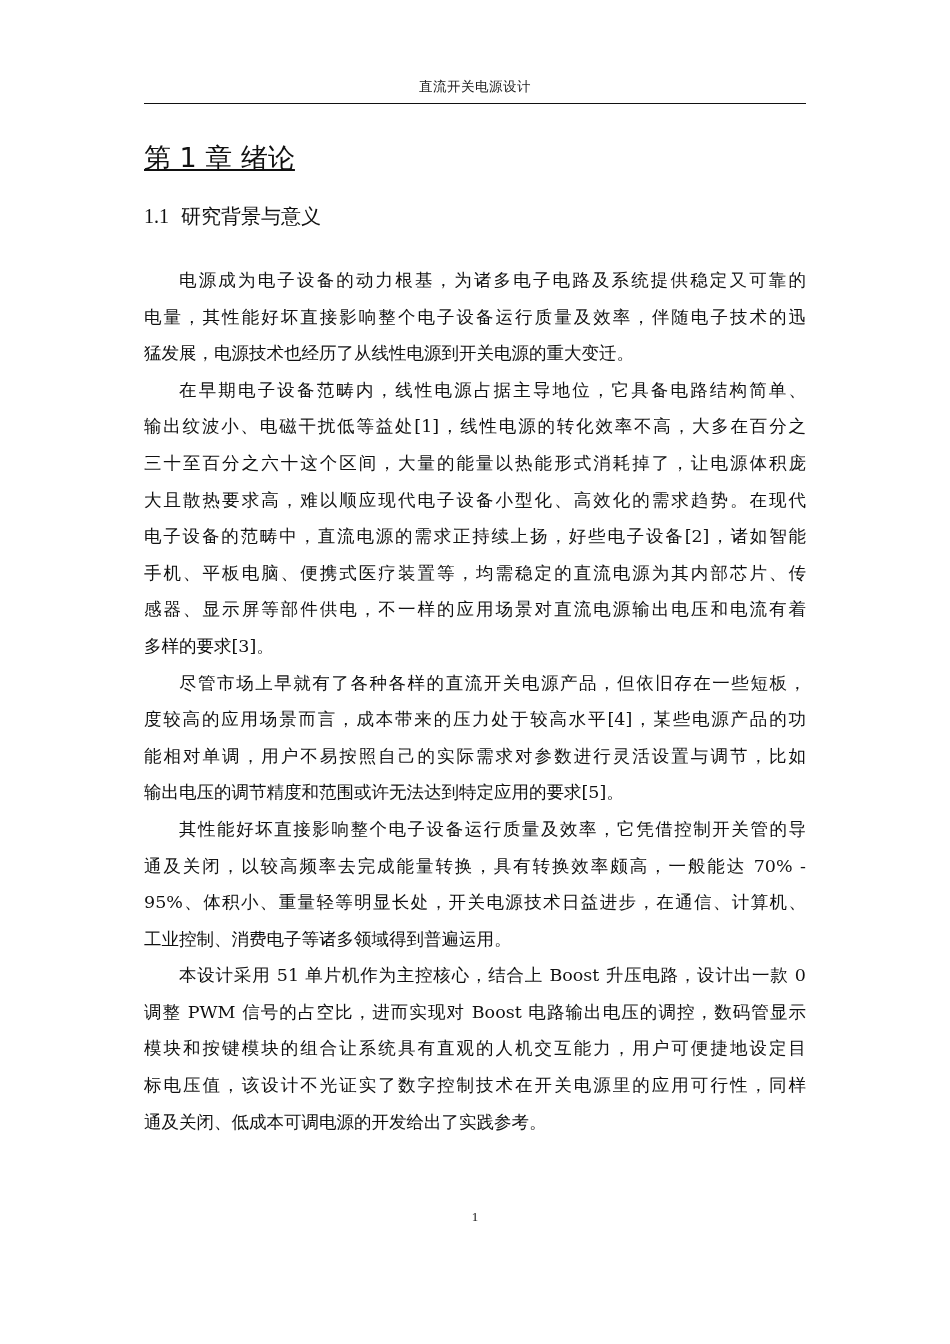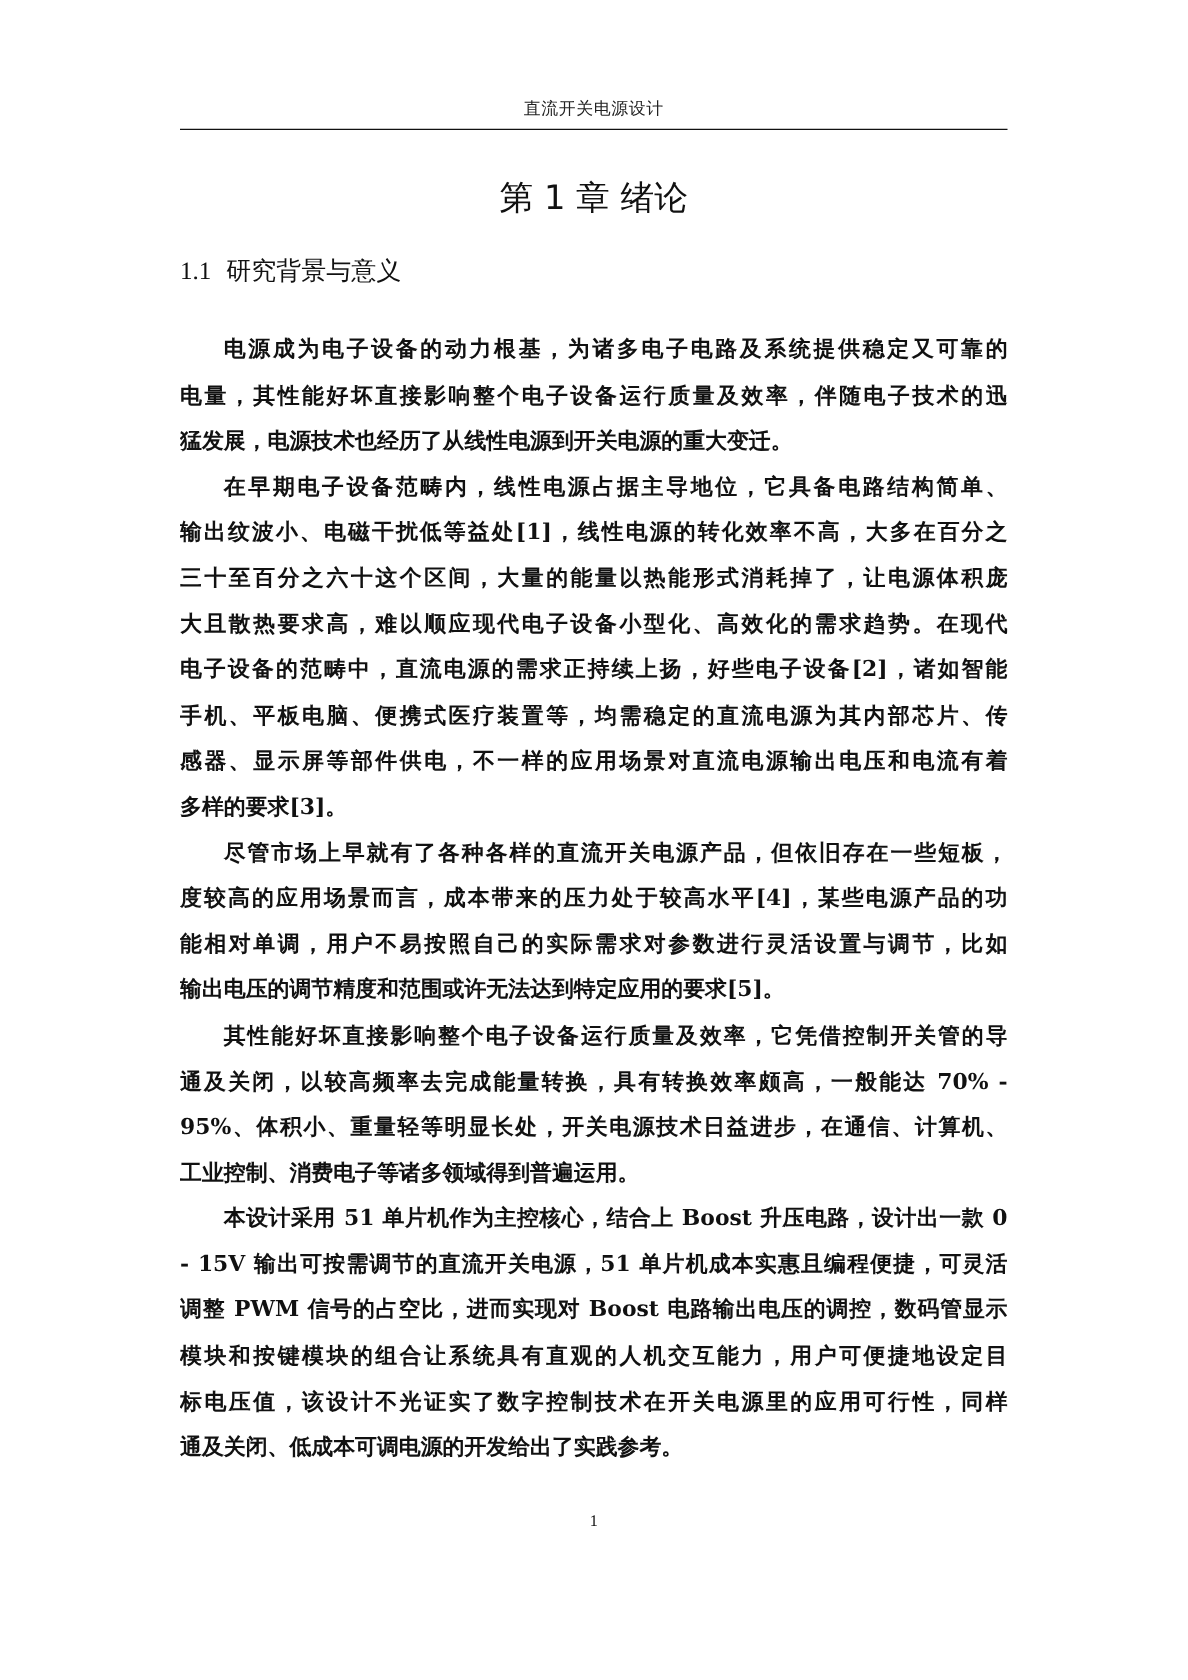--- a/index.html
+++ b/index.html
@@ -2,26 +2,26 @@
 <html><head>
 <meta charset="utf-8">
 <style>
   html, body { margin: 0; padding: 0; background: #ffffff; }
   body { width: 950px; height: 1344px; position: relative; overflow: hidden;
          font-family: "DejaVu Serif", "Liberation Serif", serif; color: #111; }
   .header { position: absolute; left: 144px; top: 78px; width: 662px; text-align: center;
             font-size: 13.5px; color: #222; font-family: "DejaVu Sans", sans-serif; letter-spacing: 0.5px; }
   .header-rule { position: absolute; left: 144px; top: 103px; width: 662px; height: 0;
                  border-top: 1.6px solid #111; }
-  .chapter-title { position: absolute; left: 144px; top: 140px; width: 662px; text-align: center;
-                   font-size: 27px; font-family: "DejaVu Sans", sans-serif; font-weight: normal; margin: 0; }
+  .chapter-title { position: absolute; left: 144px; top: 140px; width: 662px; text-align: left;
+                   font-size: 27px; font-family: "DejaVu Sans", sans-serif; font-weight: normal; margin: 0; text-decoration: underline; }
   .section-title { position: absolute; left: 144px; top: 203px; font-size: 20px;
                    font-family: "DejaVu Sans", sans-serif; font-weight: normal; margin: 0; }
   .section-title .num { font-family: "Liberation Serif", serif; margin-right: 12px; }
-  .body { position: absolute; left: 144px; top: 262px; width: 662px; font-weight: bold; }
+  .body { position: absolute; left: 144px; top: 262px; width: 662px; }
   .line { height: 36.6px; line-height: 36.6px; font-size: 17.5px; white-space: nowrap;
           text-align: justify; text-align-last: justify; overflow: hidden; }
   .line.last { text-align-last: left; }
   .line.indent { padding-left: 35px; }
   .page-number { position: absolute; left: 144px; top: 1209px; width: 662px; text-align: center;
                  font-size: 13px; font-family: "Liberation Serif", serif; }
 </style>
 </head>
 <body>
 
@@ -53,20 +53,19 @@
   <div class="line">度较高的应用场景而言，成本带来的压力处于较高水平[4]，某些电源产品的功</div>
   <div class="line">能相对单调，用户不易按照自己的实际需求对参数进行灵活设置与调节，比如</div>
   <div class="line last">输出电压的调节精度和范围或许无法达到特定应用的要求[5]。</div>
 
   <div class="line indent">其性能好坏直接影响整个电子设备运行质量及效率，它凭借控制开关管的导</div>
   <div class="line">通及关闭，以较高频率去完成能量转换，具有转换效率颇高，一般能达 70% -</div>
   <div class="line">95%、体积小、重量轻等明显长处，开关电源技术日益进步，在通信、计算机、</div>
   <div class="line last">工业控制、消费电子等诸多领域得到普遍运用。</div>
 
   <div class="line indent">本设计采用 51 单片机作为主控核心，结合上 Boost 升压电路，设计出一款 0</div>
-  <div class="line">- 15V 输出可按需调节的直流开关电源，51 单片机成本实惠且编程便捷，可灵活</div>
   <div class="line">调整 PWM 信号的占空比，进而实现对 Boost 电路输出电压的调控，数码管显示</div>
   <div class="line">模块和按键模块的组合让系统具有直观的人机交互能力，用户可便捷地设定目</div>
   <div class="line">标电压值，该设计不光证实了数字控制技术在开关电源里的应用可行性，同样</div>
   <div class="line last">通及关闭、低成本可调电源的开发给出了实践参考。</div>
 </div>
 
 <div class="page-number">1</div>
 
 </body></html>

